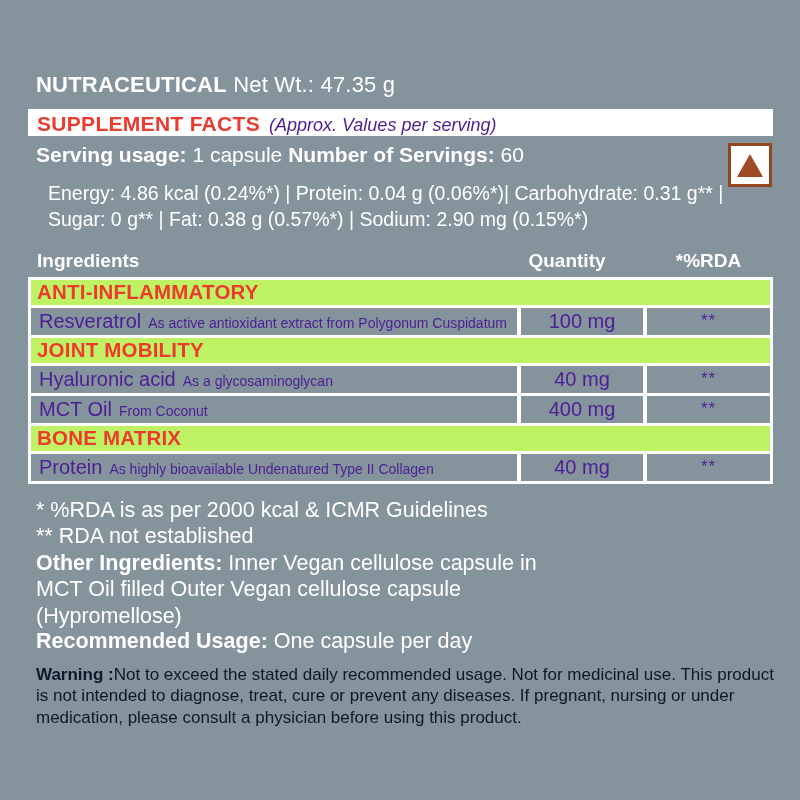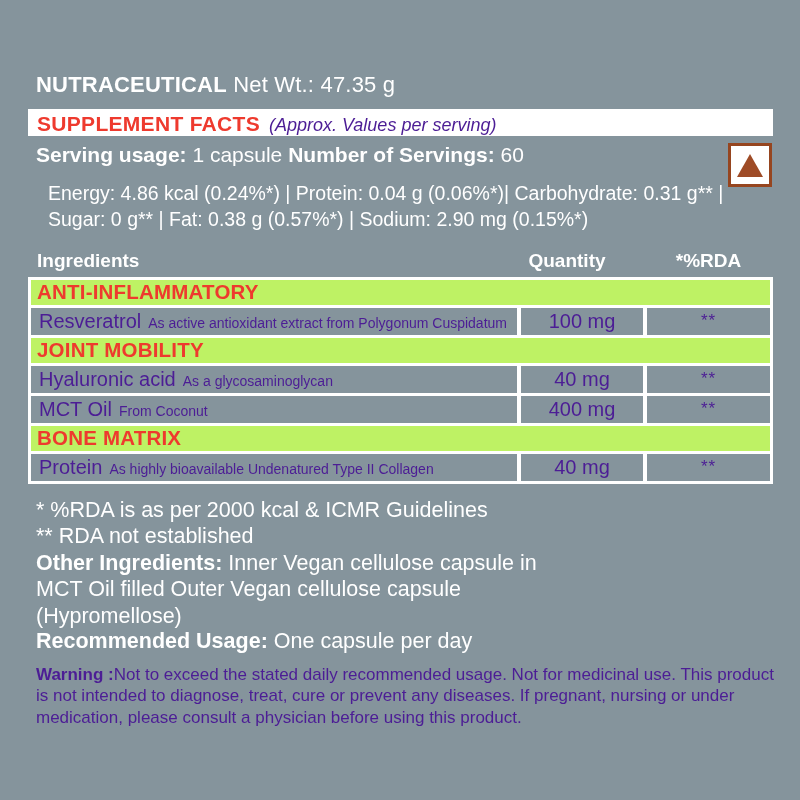--- a/index.html
+++ b/index.html
@@ -73,21 +73,21 @@
   .ing-row .c-qty { width: 122px; font-size: 20px; }
   .ing-row .c-rda { width: 123px; font-size: 17px; letter-spacing: 1px; }
   
   .footnotes { font-size: 21.5px; line-height: 1.23; margin: 13px 0 0 8px; }
   .info-block { font-size: 21.5px; line-height: 1.23; margin: 0 0 0 8px; max-width: 505px; }
   .info-block .bold, .footnotes .bold { font-weight: bold; }
   .usage-line { font-size: 21.5px; margin: 0 0 0 8px; }
   .usage-line .bold { font-weight: bold; }
   
   .warning {
-    color: #4c1d95; font-size: 17px; line-height: 1.25;
+    color: #0f172a; font-size: 17px; line-height: 1.25;
     margin: 10px 0 0 8px; width: 742px;
   }
   .warning .bold { font-weight: bold; }
 </style>
 </head>
 <body>
 
 <div class="label">
 
   <div class="brand-line">

